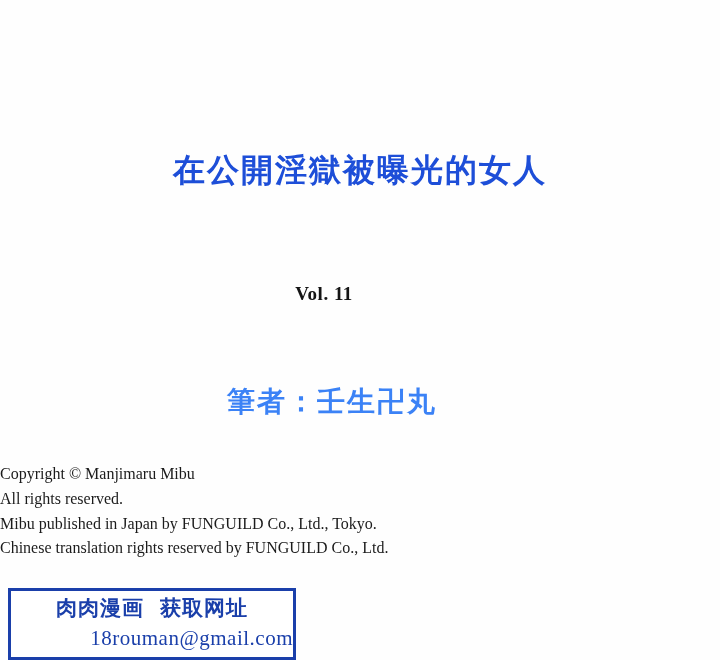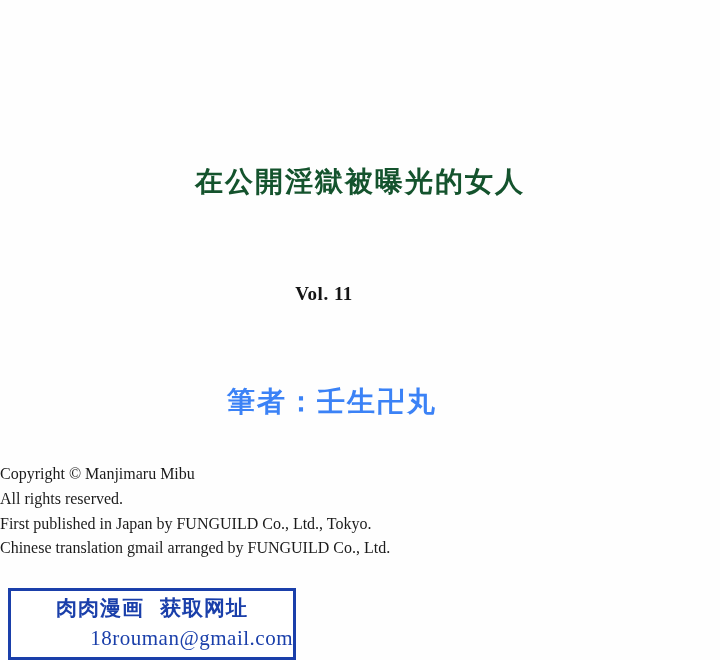--- a/index.html
+++ b/index.html
@@ -32,26 +32,26 @@
     font-family: "DejaVu Serif", serif;
     font-size: 30px;
     font-weight: 700;
     letter-spacing: 3px;
     color: #141414;
     line-height: 1.35;
     margin: 0;
   }
   .title-sub {
     font-family: "DejaVu Serif", serif;
-    font-size: 28px;
+    font-size: 32px;
     font-weight: 700;
     letter-spacing: 2px;
-    color: #14532d;
+    color: #1d4ed8;
     line-height: 1.4;
-    margin: 14px 0 0 0;
+    margin: 0 0 0 0;
   }
   .volume {
     position: absolute;
     left: 0;
     top: 283px;
     width: 648px;
     text-align: center;
     font-family: "Liberation Serif", serif;
     font-size: 19px;
     font-weight: 700;
@@ -127,22 +127,22 @@
     <div class="title-sub">在公開淫獄被曝光的女人</div>
   </div>
 
   <div class="volume">Vol. 11</div>
 
   <div class="author">筆者：壬生卍丸</div>
 
   <div class="copyright">
     <div class="line">Copyright © Manjimaru Mibu</div>
     <div class="line">All rights reserved.</div>
-    <div class="line">First published in Japan by FUNGUILD Co., Ltd., Tokyo.</div>
-    <div class="line">Chinese translation gmail arranged by FUNGUILD Co., Ltd.</div>
+    <div class="line">Mibu published in Japan by FUNGUILD Co., Ltd., Tokyo.</div>
+    <div class="line">Chinese translation rights reserved by FUNGUILD Co., Ltd.</div>
   </div>
 
   <div class="watermark">
     <div class="wm-top">
       <span>肉肉漫画</span><span class="wm-gap"></span><span>获取网址</span>
     </div>
     <div class="wm-bottom">18rouman@gmail.com</div>
   </div>
 
 </div>

